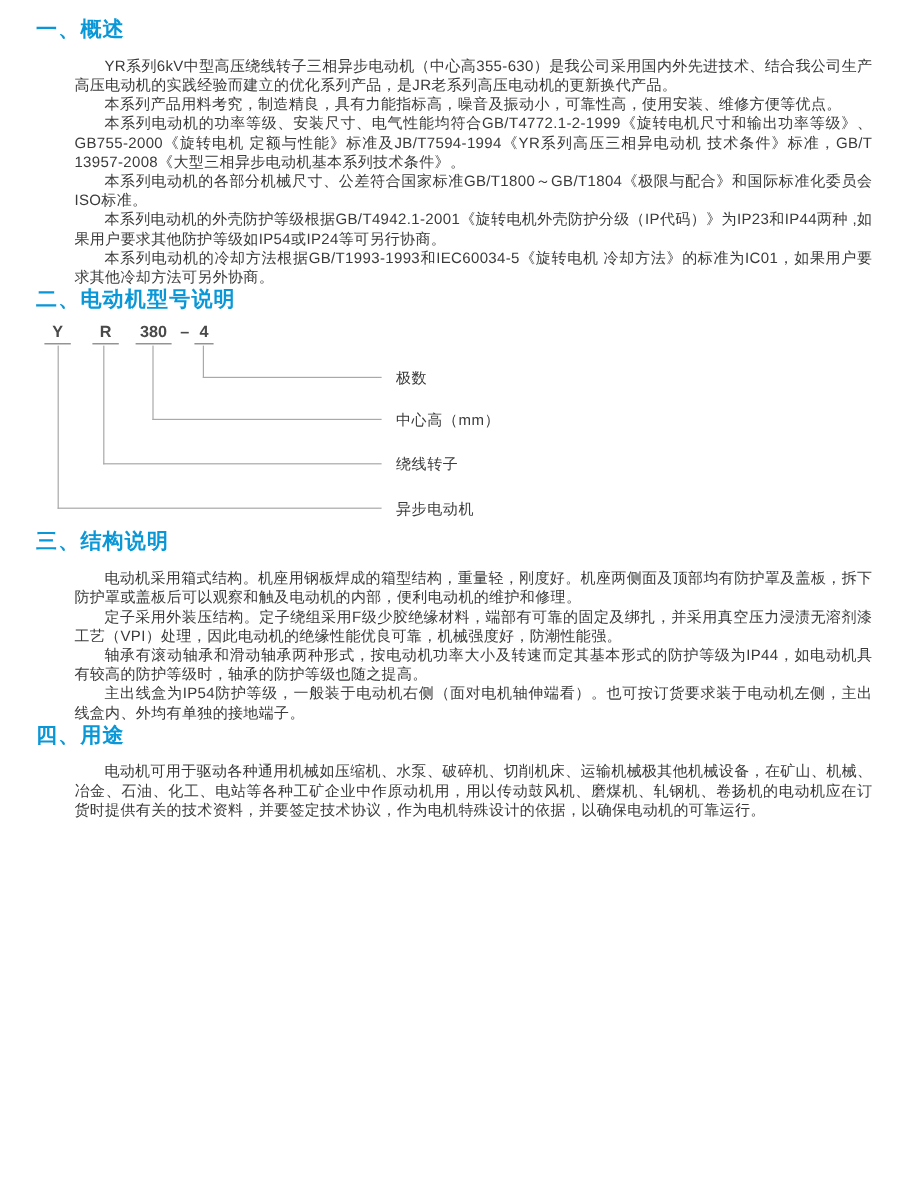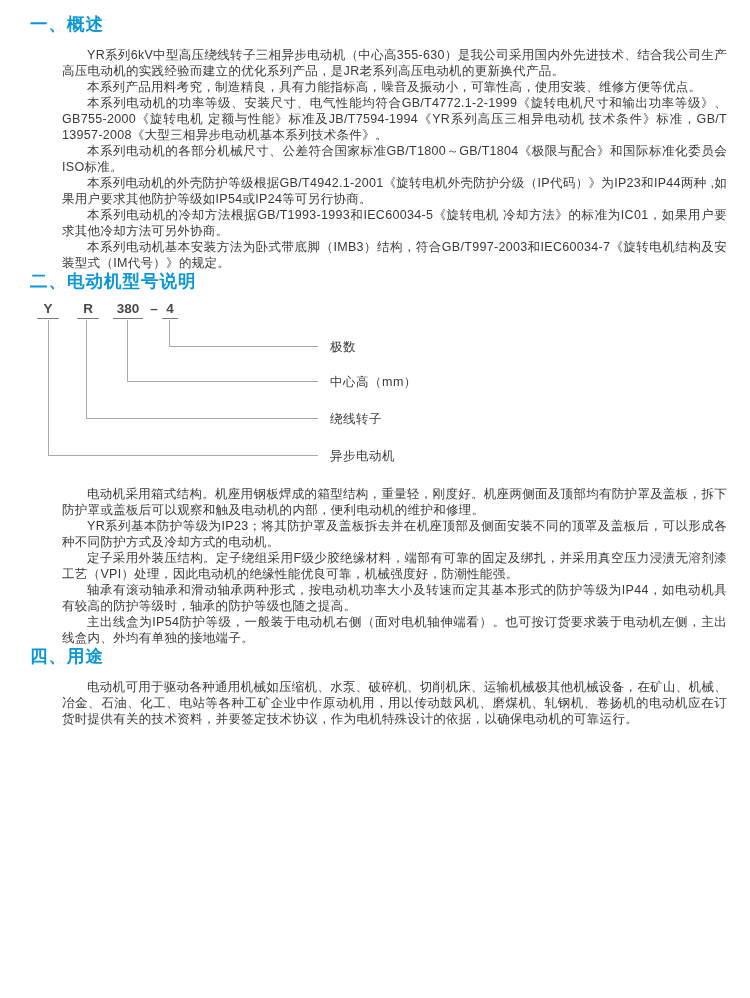--- a/index.html
+++ b/index.html
@@ -84,21 +84,20 @@
 
   <div class="section">
     <div class="section-title">一、概述</div>
     <div class="section-body">
       <p class="para">YR系列6kV中型高压绕线转子三相异步电动机（中心高355-630）是我公司采用国内外先进技术、结合我公司生产高压电动机的实践经验而建立的优化系列产品，是JR老系列高压电动机的更新换代产品。</p>
       <p class="para">本系列产品用料考究，制造精良，具有力能指标高，噪音及振动小，可靠性高，使用安装、维修方便等优点。</p>
       <p class="para">本系列电动机的功率等级、安装尺寸、电气性能均符合GB/T4772.1-2-1999《旋转电机尺寸和输出功率等级》、GB755-2000《旋转电机 定额与性能》标准及JB/T7594-1994《YR系列高压三相异电动机 技术条件》标准，GB/T 13957-2008《大型三相异步电动机基本系列技术条件》。</p>
       <p class="para">本系列电动机的各部分机械尺寸、公差符合国家标准GB/T1800～GB/T1804《极限与配合》和国际标准化委员会ISO标准。</p>
       <p class="para">本系列电动机的外壳防护等级根据GB/T4942.1-2001《旋转电机外壳防护分级（IP代码）》为IP23和IP44两种 ,如果用户要求其他防护等级如IP54或IP24等可另行协商。</p>
       <p class="para">本系列电动机的冷却方法根据GB/T1993-1993和IEC60034-5《旋转电机 冷却方法》的标准为IC01，如果用户要求其他冷却方法可另外协商。</p>
-      <p class="para">本系列电动机基本安装方法为卧式带底脚（IMB3）结构，符合GB/T997-2003和IEC60034-7《旋转电机结构及安装型式（IM代号）》的规定。</p>
     </div>
   </div>
 
   <div class="section">
     <div class="section-title">二、电动机型号说明</div>
     <div class="diagram">
       <span class="code-part code-underlined code-y">Y</span>
       <span class="code-part code-underlined code-r">R</span>
       <span class="code-part code-underlined code-630">380</span>
       <span class="code-part code-dash">–</span>
@@ -110,23 +109,23 @@
       <div class="connector conn-async"></div>
 
       <div class="diagram-label label-poles">极数</div>
       <div class="diagram-label label-height">中心高（mm）</div>
       <div class="diagram-label label-rotor">绕线转子</div>
       <div class="diagram-label label-async">异步电动机</div>
     </div>
   </div>
 
   <div class="section">
+    <div class="section-title">三、结构说明</div>
     <div class="section-body">
       <p class="para">电动机采用箱式结构。机座用钢板焊成的箱型结构，重量轻，刚度好。机座两侧面及顶部均有防护罩及盖板，拆下防护罩或盖板后可以观察和触及电动机的内部，便利电动机的维护和修理。</p>
-      <p class="para">YR系列基本防护等级为IP23；将其防护罩及盖板拆去并在机座顶部及侧面安装不同的顶罩及盖板后，可以形成各种不同防护方式及冷却方式的电动机。</p>
       <p class="para">定子采用外装压结构。定子绕组采用F级少胶绝缘材料，端部有可靠的固定及绑扎，并采用真空压力浸渍无溶剂漆工艺（VPI）处理，因此电动机的绝缘性能优良可靠，机械强度好，防潮性能强。</p>
       <p class="para">轴承有滚动轴承和滑动轴承两种形式，按电动机功率大小及转速而定其基本形式的防护等级为IP44，如电动机具有较高的防护等级时，轴承的防护等级也随之提高。</p>
       <p class="para">主出线盒为IP54防护等级，一般装于电动机右侧（面对电机轴伸端看）。也可按订货要求装于电动机左侧，主出线盒内、外均有单独的接地端子。</p>
     </div>
   </div>
 
   <div class="section">
     <div class="section-title">四、用途</div>
     <div class="section-body">
       <p class="para">电动机可用于驱动各种通用机械如压缩机、水泵、破碎机、切削机床、运输机械极其他机械设备，在矿山、机械、冶金、石油、化工、电站等各种工矿企业中作原动机用，用以传动鼓风机、磨煤机、轧钢机、卷扬机的电动机应在订货时提供有关的技术资料，并要签定技术协议，作为电机特殊设计的依据，以确保电动机的可靠运行。</p>

